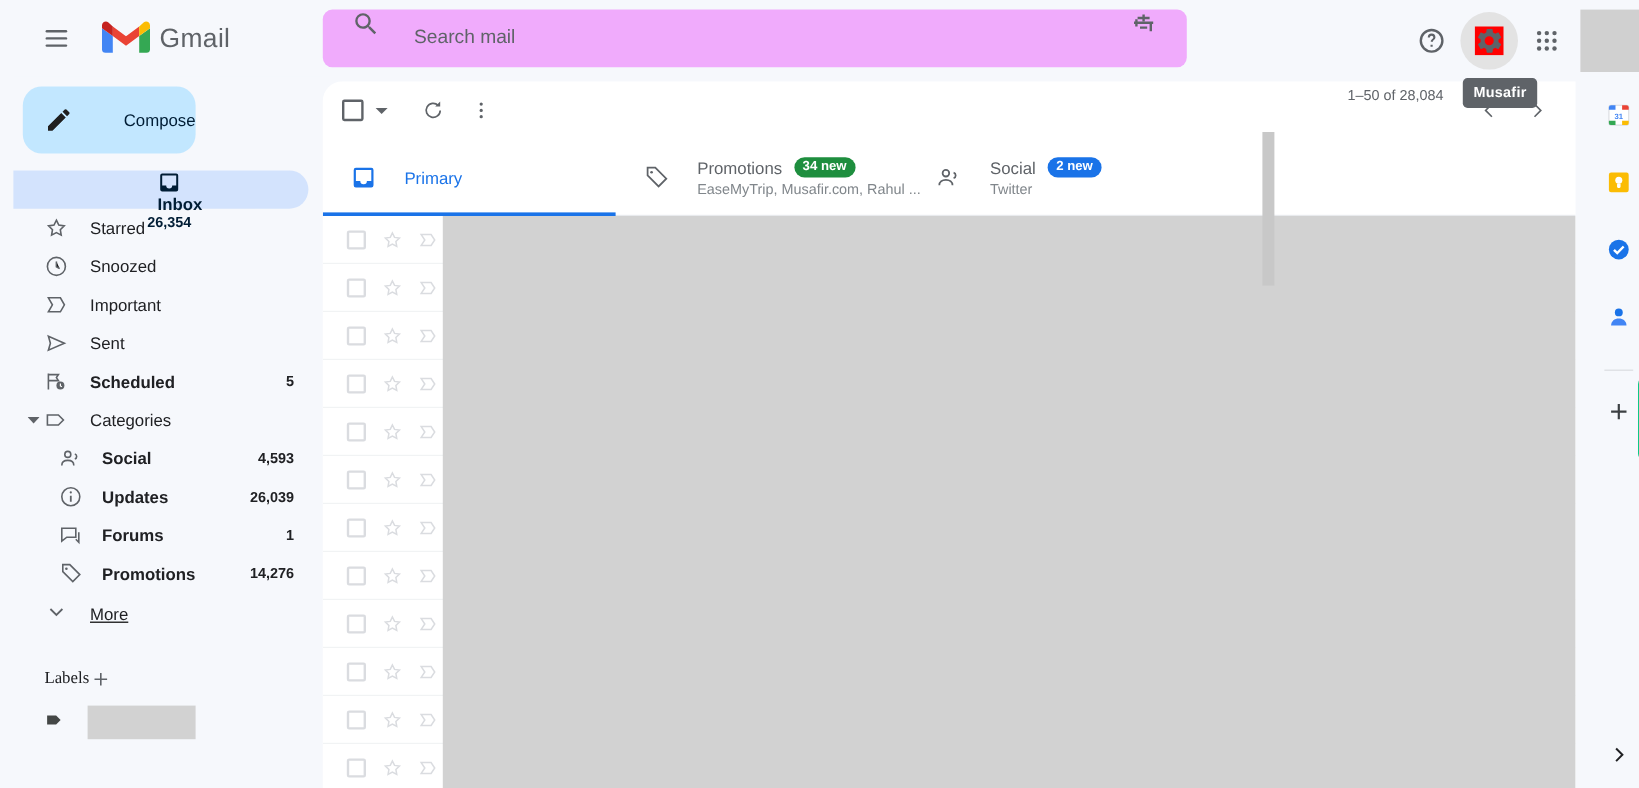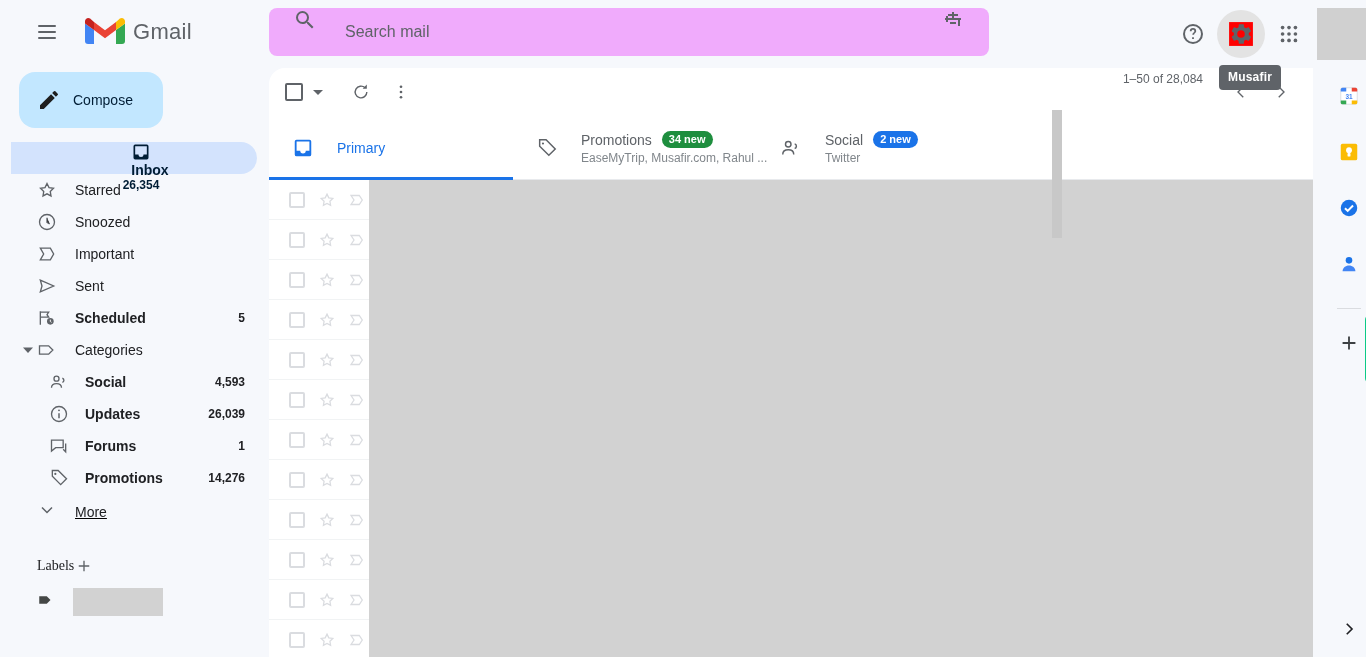--- a/index.html
+++ b/index.html
@@ -59,21 +59,21 @@
   }
 
   
   .sidebar {
     position: absolute; left: 0; top: 64px; width: 258px; height: 593px;
     background: #f6f8fc; overflow: hidden; padding-top: 8px;
   }
   .compose {
     display: flex; align-items: center; height: 56px; width: 144px;
     margin: 0 0 14px 8px; background: #c2e7ff; border-radius: 16px;
-    padding-left: 18px; cursor: pointer; border: none;
+    padding-left: 18px; cursor: pointer; border: none; justify-content: space-between;
   }
   .compose-label { font-size: 14px; color: #001d35; margin-left: 12px; font-family: "Liberation Sans", sans-serif; }
 
   .navitem {
     display: flex; align-items: center; height: 32px;
     padding: 0 12px 0 26px; margin-right: 12px;
     border-radius: 0 16px 16px 0; cursor: pointer; position: relative;
   }
   .navitem .ico { width: 20px; height: 20px; flex: 0 0 auto; display: flex; align-items: center; justify-content: center; }
   .navitem .lbl { font-size: 14px; color: #202124; margin-left: 18px; flex: 1; white-space: nowrap; }

